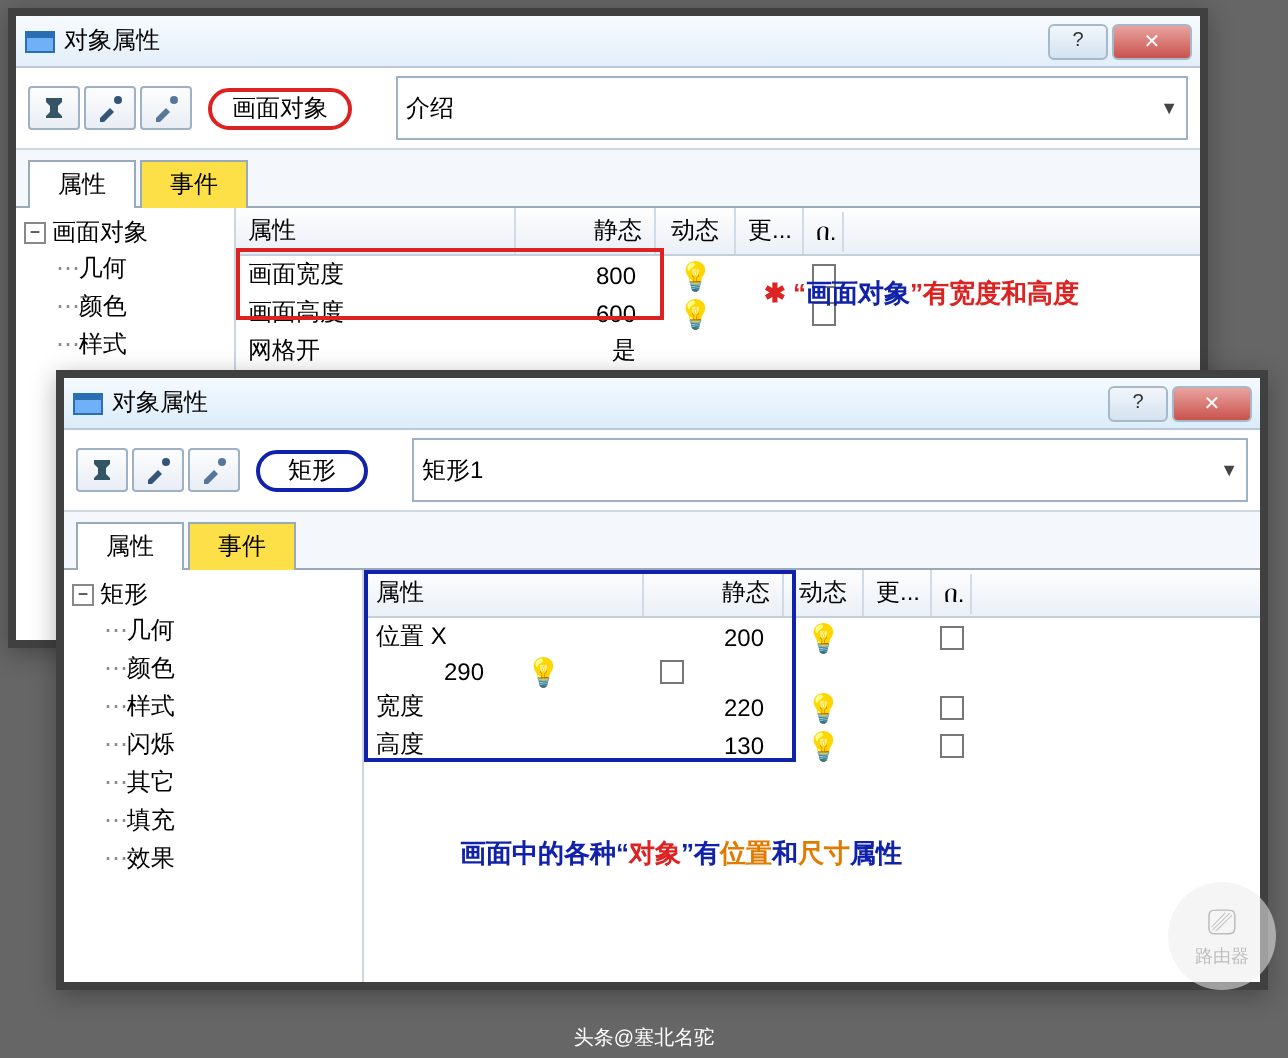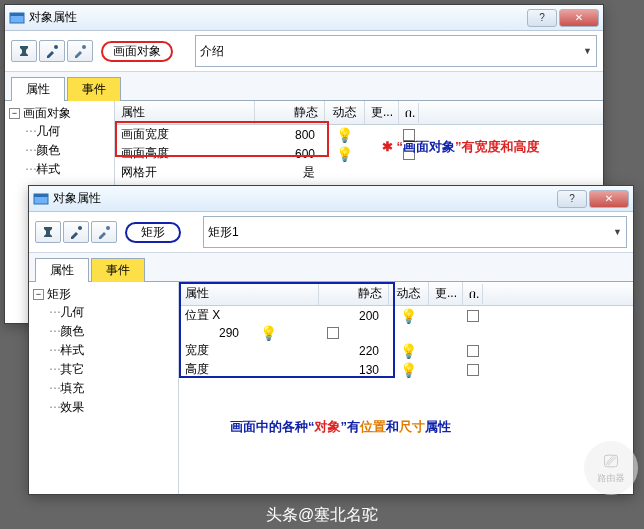--- a/index.html
+++ b/index.html
@@ -8,21 +8,21 @@
     font-size: 12px;
     background: #666;
     width: 644px;
     height: 529px;
     position: relative;
     overflow: hidden;
   }
   .window {
     position: absolute;
     background: #fff;
-    border: 1px solid #404040;
+    border: 4px solid #404040;
     box-shadow: 0 3px 12px rgba(0,0,0,0.3);
     display: flex;
     flex-direction: column;
   }
   .titlebar {
     height: 26px;
     display: flex;
     align-items: center;
     padding: 0 4px;
     background: linear-gradient(#f7fbff, #e3eef9);
@@ -157,21 +157,21 @@
   .badge-watermark {
     position:absolute; right:6px; bottom:34px;
     width:54px; height:54px; border-radius:50%;
     background:#eee; opacity:0.55;
     display:flex; flex-direction:column; align-items:center; justify-content:center;
     font-size:9px; color:#888;
   }
   .badge-watermark .big { font-size:18px; }
   .footer-credit {
     position:absolute; left:0; bottom:0; width:644px;
-    text-align:center; color:#fff; font-size:16px;
+    text-align:center; color:#fff; font-size:10px;
     padding:3px 0;
   }
 </style>
 </head>
 <body>
 
 <div class="window" style="left:4px; top:4px; width:600px; height:320px;">
   <div class="titlebar">
     <span class="app-icon">
       <svg viewBox="0 0 16 16">
@@ -314,20 +314,21 @@
   <div class="content">
     <div class="tree" style="width:150px;">
       <div class="tree-root">
         <span class="tree-toggle">−</span>
         <span>矩形</span>
       </div>
       <div class="tree-children">
         <div class="tree-item">几何</div>
         <div class="tree-item">颜色</div>
         <div class="tree-item">样式</div>
+        <div class="tree-item">闪烁</div>
         <div class="tree-item">其它</div>
         <div class="tree-item">填充</div>
         <div class="tree-item">效果</div>
       </div>
     </div>
     <div class="props">
       <div class="props-header">
         <span class="col-attr">属性</span>
         <span class="col-static">静态</span>
         <span class="col-dyn">动态</span>

